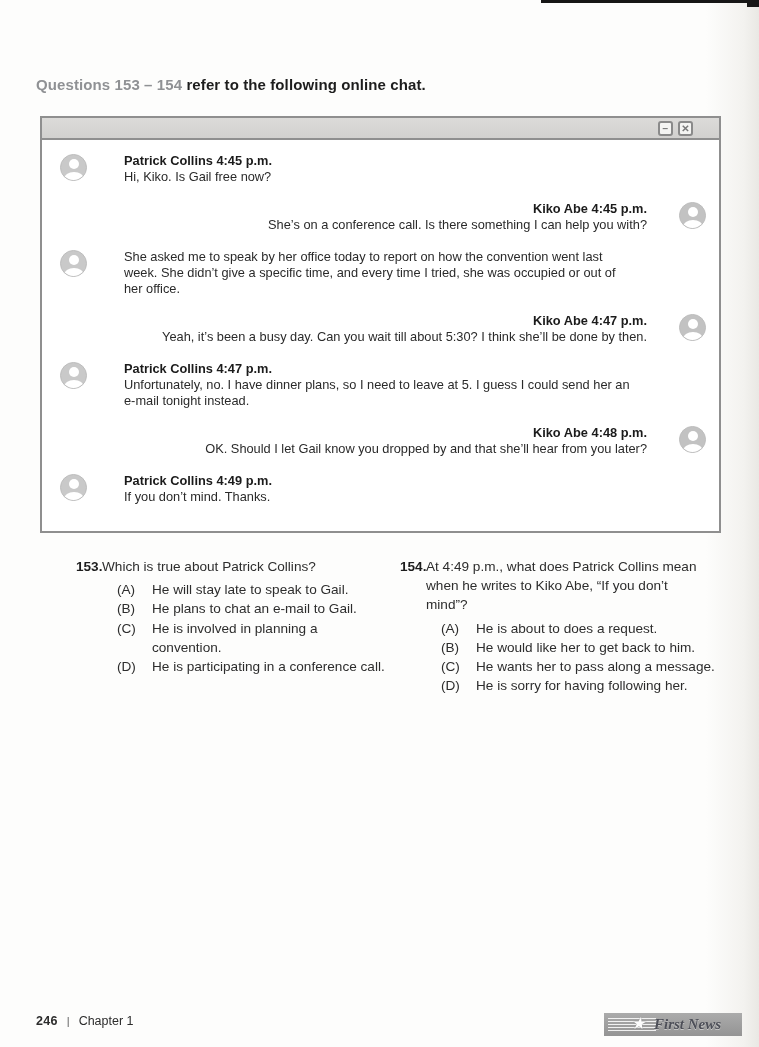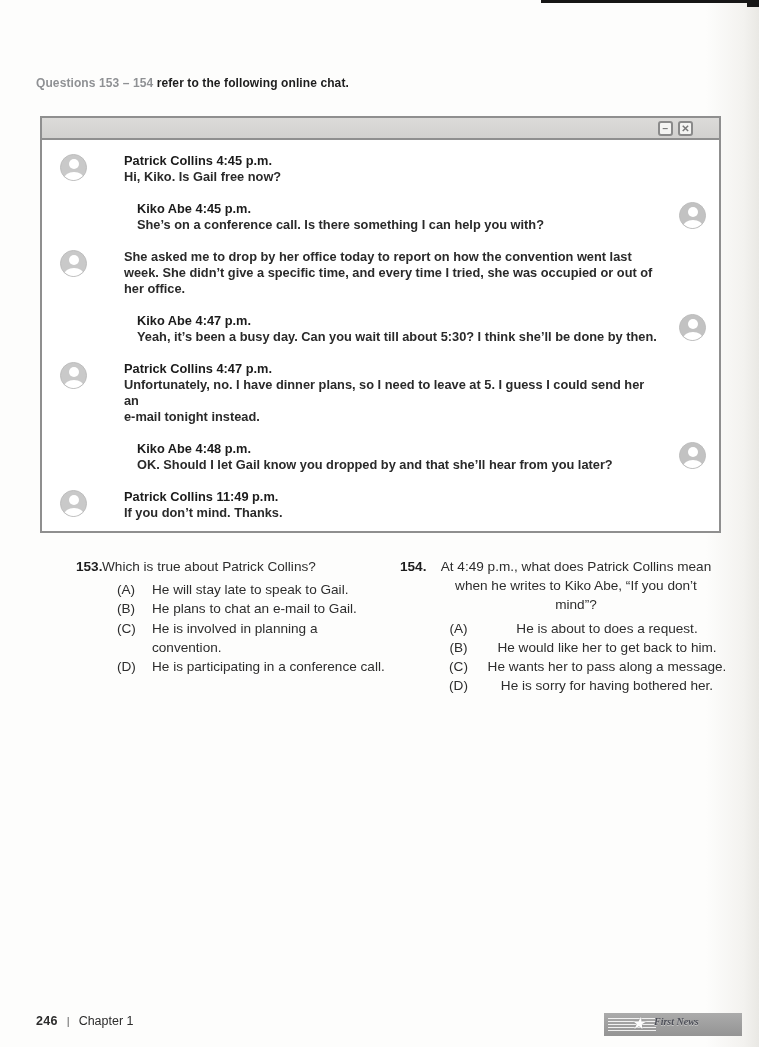--- a/index.html
+++ b/index.html
@@ -13,21 +13,21 @@
   }
   .page {
     position:relative; width:759px; height:1047px;
     background:linear-gradient(90deg,#fdfdfc 0%, #fdfdfc 93%, #f3f2ef 98%, #e9e8e4 100%);
   }
   
   .scan-top { position:absolute; top:0; right:0; width:218px; height:3px; background:#161616; }
   .scan-corner { position:absolute; top:0; right:0; width:12px; height:7px; background:#161616; }
 
   
-  .header { position:absolute; left:36px; top:76px; font-size:12px; font-weight:bold; letter-spacing:0.1px; }
+  .header { position:absolute; left:36px; top:76px; font-size:15px; font-weight:bold; letter-spacing:0.1px; }
   .header .range { color:#8f9194; }
   .header .rest  { color:#1d1d1d; }
 
   
   .chat-window {
     position:absolute; left:40px; top:116px; width:681px; height:417px;
     border:2px solid #8f8f8f; background:#ffffff;
   }
   .titlebar {
     height:22px; background:linear-gradient(180deg,#dcdbd9,#d2d1cf);
@@ -50,33 +50,33 @@
   .msg.right .avatar { right:13px; background:#c2c2c2; }
   .avatar .head {
     position:absolute; top:4px; left:8px; width:10px; height:10px;
     border-radius:50%; background:#fff;
   }
   .avatar .shoulders {
     position:absolute; bottom:-6px; left:3px; width:20px; height:14px;
     border-radius:50%; background:#fff;
   }
   .msg.left  .bubble { padding-left:82px;  padding-right:60px; }
-  .msg.right .bubble { padding-left:95px;  padding-right:40px; }
+  .msg.right .bubble { padding-left:95px;  padding-right:72px;text-align:right; }
   .meta { font-weight:bold; color:#1b1b1b; font-size:12.8px; line-height:16px; }
   .msg-text {
-    font-size:12.8px; line-height:16px; color:#2a2a2a; white-space:pre-wrap;font-weight:bold;
+    font-size:12.8px; line-height:16px; color:#2a2a2a; white-space:pre-wrap;
   }
   .msg.left  .msg-text { max-width:570px; }
   .msg.right .msg-text { max-width:548px; }
 
   
   .questions { position:absolute; left:0; top:557px; width:759px; font-size:13.6px; line-height:19.2px; color:#2d2d2d; }
   .question { position:absolute; top:0; padding-left:38px; }
   .q153 { left:64px;  width:330px; }
-  .q154 { left:388px; width:350px;text-align:center; }
+  .q154 { left:388px; width:350px; }
   .qnum { position:absolute; left:12px; top:0; font-weight:bold; color:#1d1d1d; }
   .qtext { white-space:pre-wrap; width:300px; margin-bottom:4px; }
   .opts { margin-left:15px; margin-top:0; }
   .opt  { display:flex; }
   .olabel { width:35px; flex-shrink:0; }
   .otext  { width:272px; white-space:pre-wrap; }
 
   
   .footer { position:absolute; left:36px; top:1014px; font-size:12.5px; color:#2c2c2c; }
   .footer .pnum { font-weight:bold; letter-spacing:0.3px; }
@@ -93,21 +93,21 @@
     background:repeating-linear-gradient(180deg,
       rgba(255,255,255,0.85) 0 1px, rgba(0,0,0,0) 1px 3px);
   }
   .logo .star {
     position:absolute; left:28px; top:0px; color:#fdfdfd; font-size:17px;
     text-shadow:0 0 1px #6a6a6a; transform:skewX(-12deg);
   }
   .logo .name {
     position:absolute; left:50px; top:3px;
     font-family:"Liberation Serif", serif; font-style:italic; font-weight:bold;
-    font-size:10px; color:#4d4f58; text-shadow:0 1px 0 rgba(255,255,255,0.45);
+    font-size:15px; color:#4d4f58; text-shadow:0 1px 0 rgba(255,255,255,0.45);
   }
 </style>
 </head>
 <body>
 
 <div class="page">
 
   <div class="scan-top"></div>
   <div class="scan-corner"></div>
 
@@ -149,21 +149,21 @@
           <div class="msg-text">She’s on a conference call. Is there something I can help you with?</div>
         </div>
       </div>
 
       <div class="msg left">
         <div class="avatar">
             <div class="head"></div>
             <div class="shoulders"></div>
           </div>
         <div class="bubble">
-          <div class="msg-text">She asked me to drop by her office today to report on how the convention went last
+          <div class="msg-text">She asked me to speak by her office today to report on how the convention went last
 week. She didn’t give a specific time, and every time I tried, she was occupied or out of
 her office.</div>
         </div>
       </div>
 
       <div class="msg right">
         <div class="avatar">
             <div class="head"></div>
             <div class="shoulders"></div>
           </div>
@@ -195,21 +195,21 @@
           <div class="msg-text">OK. Should I let Gail know you dropped by and that she’ll hear from you later?</div>
         </div>
       </div>
 
       <div class="msg left">
         <div class="avatar">
             <div class="head"></div>
             <div class="shoulders"></div>
           </div>
         <div class="bubble">
-          <div class="meta"><span>Patrick Collins</span> <span>11:49 p.m.</span></div>
+          <div class="meta"><span>Patrick Collins</span> <span>4:49 p.m.</span></div>
           <div class="msg-text">If you don’t mind. Thanks.</div>
         </div>
       </div>
 
     </div>
   </div>
 
   <div class="questions">
 
     <div class="question q153">
@@ -249,21 +249,21 @@
         <div class="opt">
           <span class="olabel">(B)</span>
           <span class="otext">He would like her to get back to him.</span>
         </div>
         <div class="opt">
           <span class="olabel">(C)</span>
           <span class="otext">He wants her to pass along a message.</span>
         </div>
         <div class="opt">
           <span class="olabel">(D)</span>
-          <span class="otext">He is sorry for having bothered her.</span>
+          <span class="otext">He is sorry for having following her.</span>
         </div>
       </div>
     </div>
 
   </div>
 
   <div class="footer">
     <span class="pnum">246</span><span class="sep">|</span><span class="chapter">Chapter 1</span>
   </div>
 

